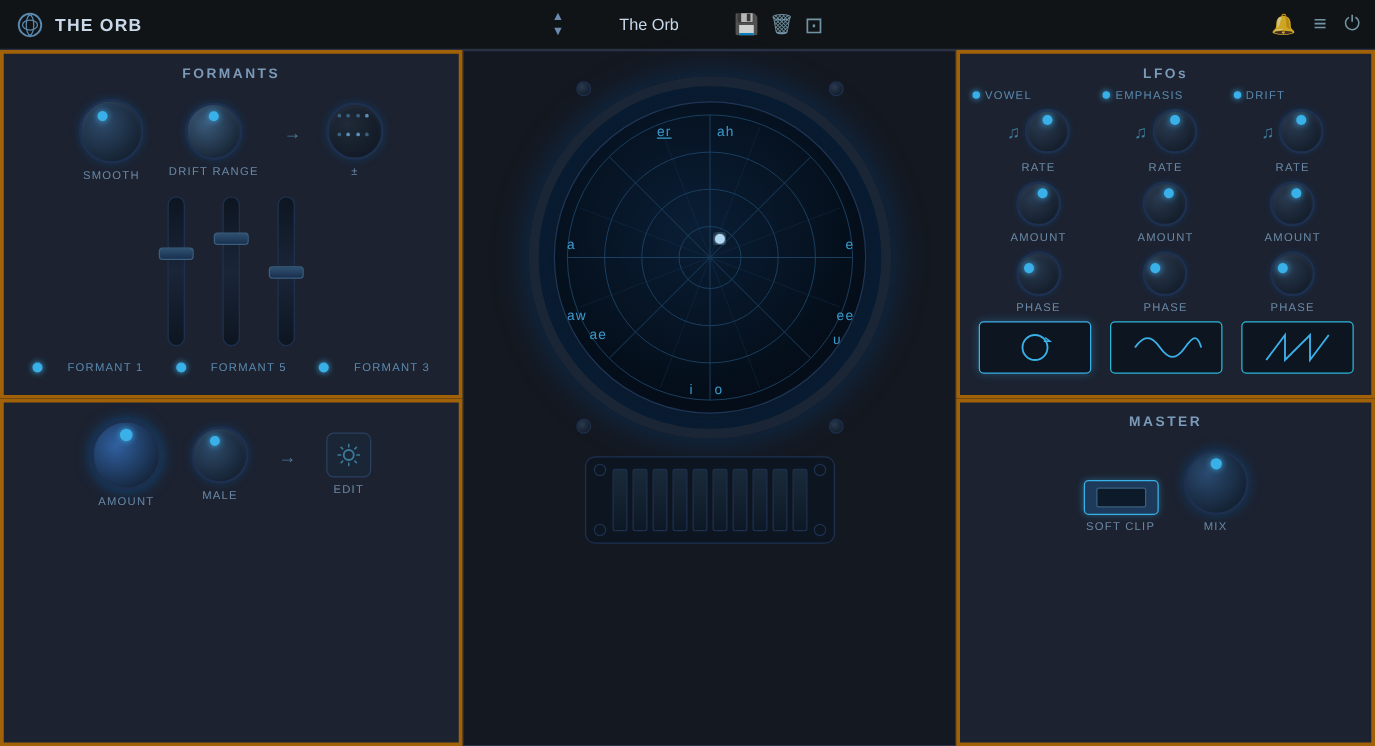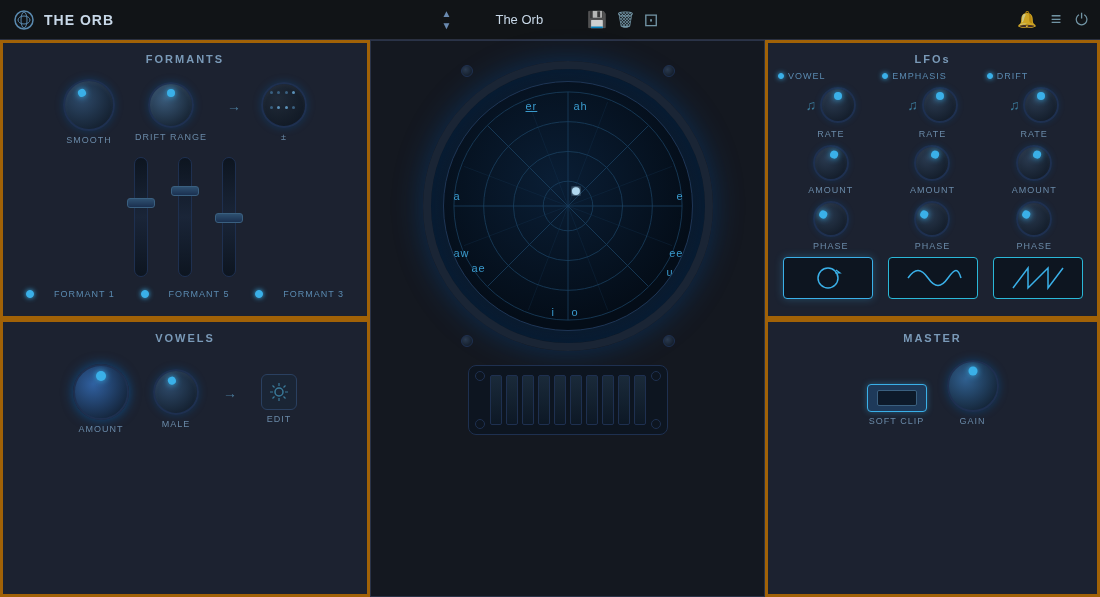--- a/index.html
+++ b/index.html
@@ -689,21 +689,20 @@
 
       <div class="lfo-waveform-btn" style="border-color:#2ab8d8;">
         <svg width="60" height="30" viewBox="0 0 60 30">
           <path d="M5,25 L20,5 L20,25 L40,5 L40,25 L55,5" fill="none" stroke="#3ab0e8" stroke-width="1.5"></path>
         </svg>
       </div>
     </div>
   </div>
 
   <div class="panel vowels-panel">
-    <div class="panel-title">VOWELS</div>
 
     <div class="vowels-controls">
       <div class="knob-container">
         <div class="knob" style="width:56px;height:56px;background:radial-gradient(circle at 35% 35%, #3060a0, #0d1520);border:2px solid #1e3050;box-shadow:0 0 12px rgba(0,120,220,0.5);">
           <div class="knob-indicator" style="width:10px;height:10px;transform:translate(-50%,-50%) translateY(-16px);"></div>
         </div>
         <span class="knob-label">AMOUNT</span>
       </div>
 
       <div class="knob-container">
@@ -731,23 +730,23 @@
     <div class="panel-title">MASTER</div>
 
     <div class="master-controls">
       <div class="knob-container">
         <div class="soft-clip-btn active">
           <div class="soft-clip-inner"></div>
         </div>
         <span class="knob-label">SOFT CLIP</span>
       </div>
 
-      <div class="knob-container">
-        <div class="knob" style="width:52px;height:52px;background:radial-gradient(circle at 35% 35%, #306090, #0d1520);border:2px solid #1e3050;box-shadow:0 0 10px rgba(0,100,180,0.4);">
+
+      <div class="knob-container">
+        <div class="knob" style="width:52px;height:52px;background:radial-gradient(circle at 35% 35%, #2a4a70, #0d1520);border:2px solid #1e3050;box-shadow:0 0 10px rgba(0,100,180,0.4);">
           <div class="knob-indicator" style="width:9px;height:9px;transform:translate(-50%,-50%) translateY(-15px);"></div>
         </div>
-        <span class="knob-label">GAIN</span>
-      </div>
-
+        <span class="knob-label">MIX</span>
+      </div>
     </div>
   </div>
 
 </div>
 
 </body></html>

